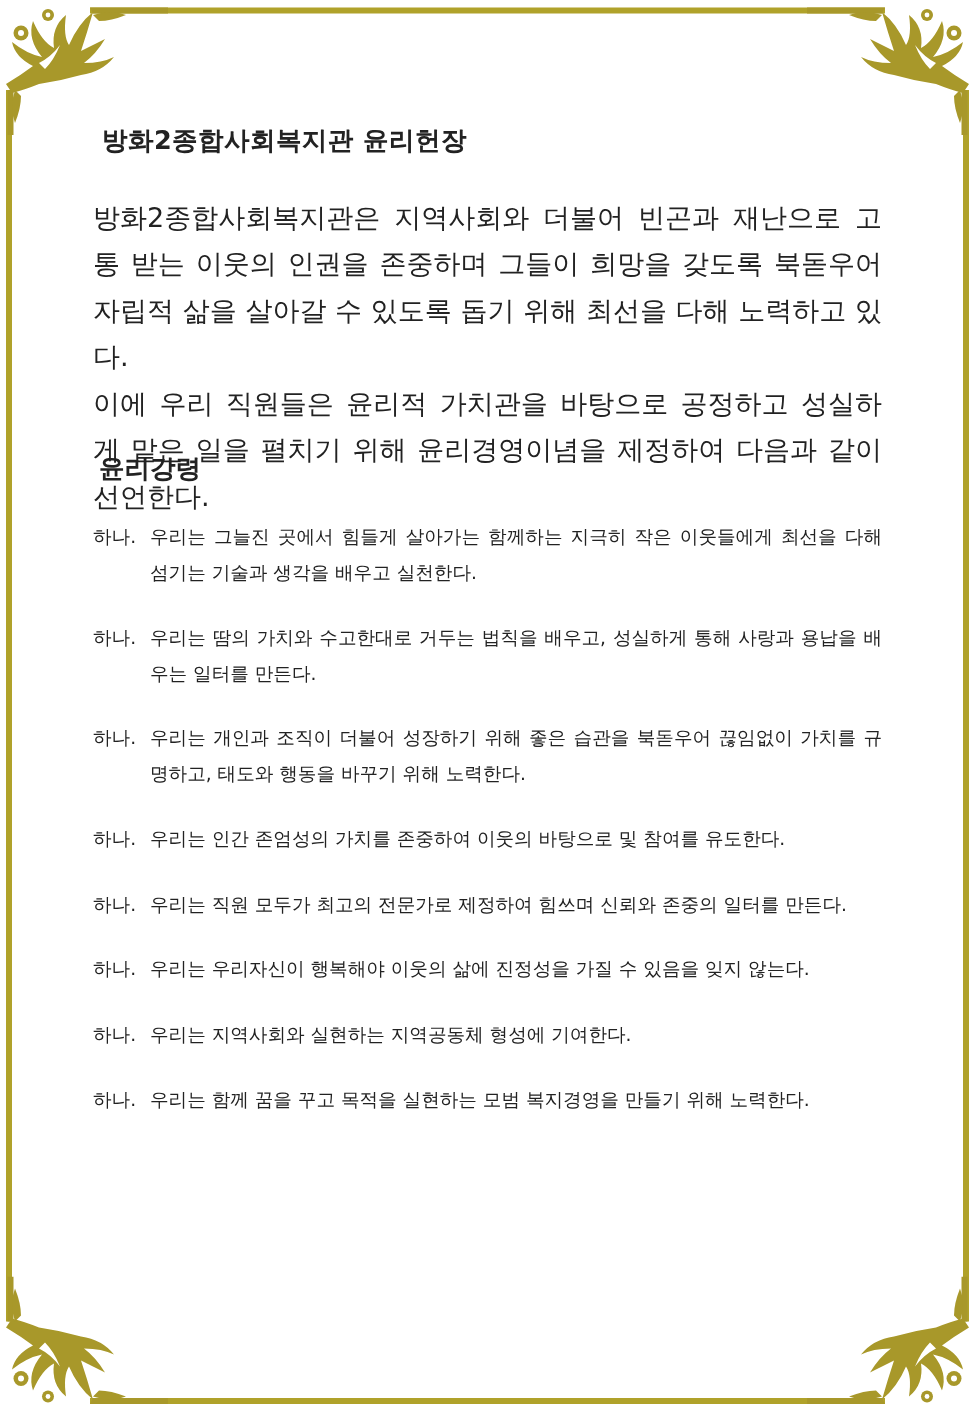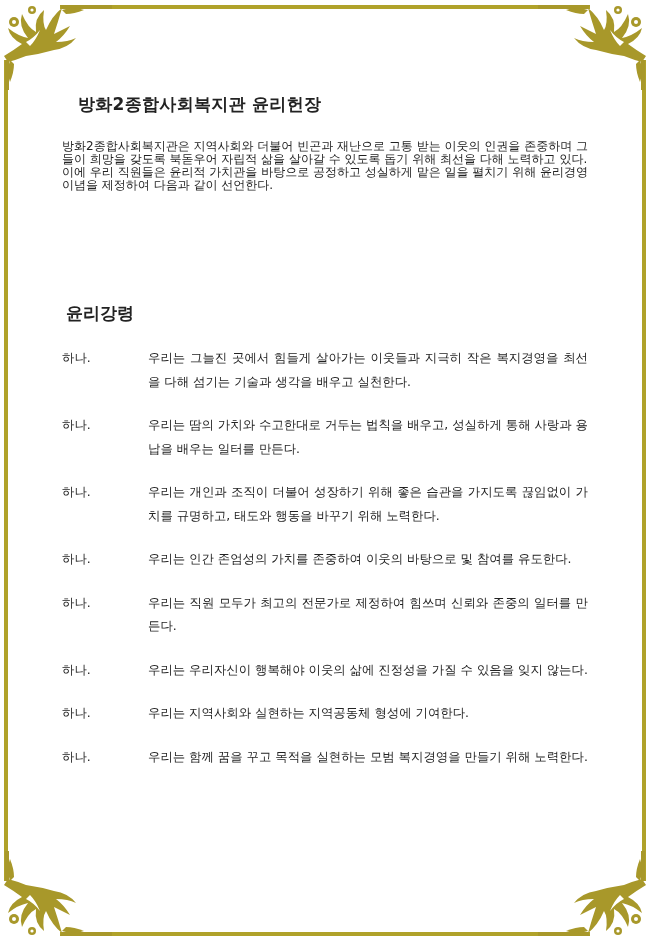--- a/index.html
+++ b/index.html
@@ -14,37 +14,36 @@
     .frame-left { left: 4px; top: 60px; bottom: 60px; width: 4px; }
     .frame-right { left: 642px; top: 60px; bottom: 60px; width: 4px; }
     .corner { position: absolute; width: 115px; height: 90px; }
     .corner-tl { left: 0; top: 0; }
     .corner-tr { right: 0; top: 0; transform: scaleX(-1); }
     .corner-bl { left: 0; bottom: 0; transform: scaleY(-1); }
     .corner-br { right: 0; bottom: 0; transform: scale(-1,-1); }
 
     .content { position: absolute; left: 62px; top: 74px; width: 526px; }
     .doc-title {
-      font-size: 17px; font-weight: bold; margin: 16px; line-height: 28px;
+      font-size: 17px; font-weight: bold; margin: 6px; line-height: 28px;
       letter-spacing: 0.3px;
     }
     .intro {
-      margin-top: 22px; font-size: 12px; line-height: 13px;
+      margin-top: 22px; font-size: 18px; line-height: 31px;
       text-align: justify; text-justify: inter-word;
     }
     .intro p { margin: 0; }
     .section-title {
       font-size: 17px; font-weight: bold; margin: 0;
       position: absolute; top: 225px; left: 4px; line-height: 28px;
     }
     .articles { position: absolute; top: 272px; left: 0; width: 526px; }
     .article {
       display: flex; font-size: 12.4px; line-height: 23.5px;
       margin-bottom: 20px;
-      gap: 48px;
     }
     .article .prefix { flex: 0 0 38px; white-space: nowrap; }
     .article .body { flex: 1; text-align: justify; text-justify: inter-word; }
   </style>
 </head>
 <body>
 
 <div class="frame-line frame-top"></div>
 <div class="frame-line frame-bottom"></div>
 <div class="frame-line frame-left"></div>
@@ -121,29 +120,29 @@
   <div class="intro">
     <p>방화2종합사회복지관은 지역사회와 더불어 빈곤과 재난으로 고통 받는 이웃의 인권을 존중하며 그들이 희망을 갖도록 북돋우어 자립적 삶을 살아갈 수 있도록 돕기 위해 최선을 다해 노력하고 있다.</p>
     <p>이에 우리 직원들은 윤리적 가치관을 바탕으로 공정하고 성실하게 맡은 일을 펼치기 위해 윤리경영이념을 제정하여 다음과 같이 선언한다.</p>
   </div>
 
   <h2 class="section-title">윤리강령</h2>
 
   <div class="articles">
     <div class="article">
       <span class="prefix">하나.</span>
-      <span class="body">우리는 그늘진 곳에서 힘들게 살아가는 이웃들과 지극히 작은 복지경영을 최선을 다해 섬기는 기술과 생각을 배우고 실천한다.</span>
+      <span class="body">우리는 그늘진 곳에서 힘들게 살아가는 함께하는 지극히 작은 이웃들에게 최선을 다해 섬기는 기술과 생각을 배우고 실천한다.</span>
     </div>
     <div class="article">
       <span class="prefix">하나.</span>
       <span class="body">우리는 땀의 가치와 수고한대로 거두는 법칙을 배우고, 성실하게 통해 사랑과 용납을 배우는 일터를 만든다.</span>
     </div>
     <div class="article">
       <span class="prefix">하나.</span>
-      <span class="body">우리는 개인과 조직이 더불어 성장하기 위해 좋은 습관을 가지도록 끊임없이 가치를 규명하고, 태도와 행동을 바꾸기 위해 노력한다.</span>
+      <span class="body">우리는 개인과 조직이 더불어 성장하기 위해 좋은 습관을 북돋우어 끊임없이 가치를 규명하고, 태도와 행동을 바꾸기 위해 노력한다.</span>
     </div>
     <div class="article">
       <span class="prefix">하나.</span>
       <span class="body">우리는 인간 존엄성의 가치를 존중하여 이웃의 바탕으로 및 참여를 유도한다.</span>
     </div>
     <div class="article">
       <span class="prefix">하나.</span>
       <span class="body">우리는 직원 모두가 최고의 전문가로 제정하여 힘쓰며 신뢰와 존중의 일터를 만든다.</span>
     </div>
     <div class="article">

